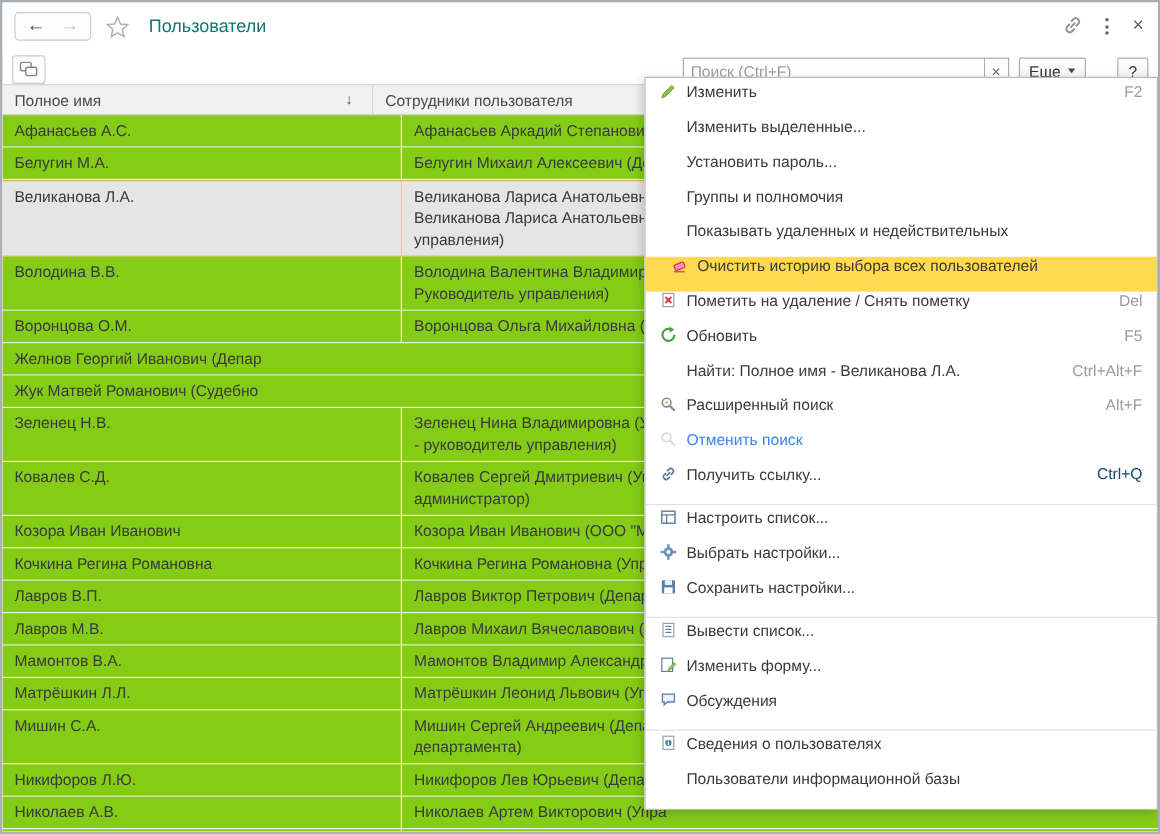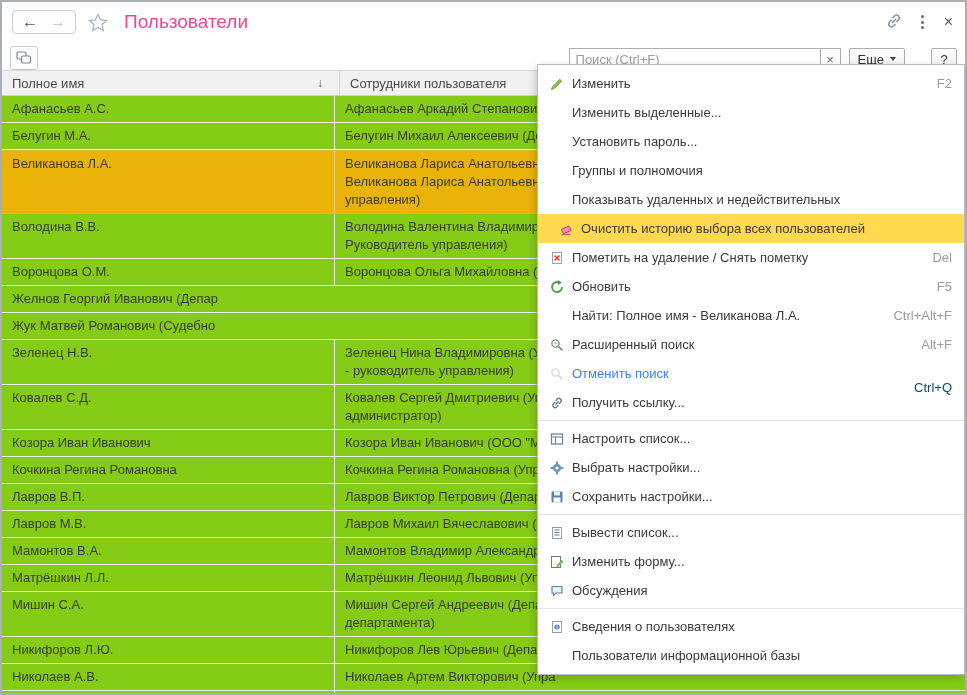--- a/index.html
+++ b/index.html
@@ -10,49 +10,49 @@
     font-family: "Liberation Sans", "DejaVu Sans", sans-serif;
     font-size: 13px; color: #3A3A3A;
   }
   
   .titlebar { height: 40px; display: flex; align-items: center; padding: 0 10px; gap: 10px; background: #fff; }
   .navbox { display: flex; align-items: center; gap: 12px; border: 1px solid #C9CDD1; border-radius: 4px; padding: 2px 9px; background: #FDFDFD; }
   .nav-arrow { font-size: 16px; line-height: 18px; cursor: default; }
   .nav-back { color: #4A4A4A; }
   .nav-fwd { color: #C2C6CA; }
   .star-wrap { display: flex; align-items: center; margin-left: 2px; }
-  .page-title { font-size: 19px; color: #ec4899; margin-left: 6px; white-space: nowrap; }
+  .page-title { font-size: 15px; color: #0f766e; margin-left: 6px; white-space: nowrap; }
   .tb-right { margin-left: auto; display: flex; align-items: center; gap: 16px; }
   .kebab { display: flex; flex-direction: column; gap: 2.5px; padding: 2px; }
   .kebab i { width: 3px; height: 3px; border-radius: 50%; background: #6B6B6B; }
   .close-x { font-size: 16px; color: #5A5A5A; line-height: 16px; padding: 0 2px; }
   
   .toolbar { height: 28px; display: flex; align-items: flex-end; padding: 0 8px; }
   .icon-btn { width: 28px; height: 24px; border: 1px solid #C9CDD1; border-radius: 3px; background: #FDFDFD; display: flex; align-items: center; justify-content: center; }
   .search-area { margin-left: auto; display: flex; align-items: center; }
   .search-input { width: 252px; height: 22px; border: 1px solid #ADADAD; padding: 0 6px; font: 13px "Liberation Sans","DejaVu Sans",sans-serif; color: #333; outline: none; }
   .search-input::placeholder { color: #9E9E9E; }
   .clear-btn { width: 20px; height: 22px; border: 1px solid #ADADAD; border-left: none; display: flex; align-items: center; justify-content: center; color: #666; background: #FDFDFD; font-size: 13px; }
   .more-btn { margin-left: 8px; height: 22px; border: 1px solid #ADADAD; border-radius: 2px; padding: 0 8px; display: flex; align-items: center; gap: 6px; background: linear-gradient(#FFFFFF, #EFEFEF); color: #333; }
   .caret { width: 0; height: 0; border-left: 3.5px solid transparent; border-right: 3.5px solid transparent; border-top: 4px solid #444; }
   .help-btn { margin-left: 26px; width: 26px; height: 22px; border: 1px solid #ADADAD; border-radius: 2px; display: flex; align-items: center; justify-content: center; background: linear-gradient(#FFFFFF, #EFEFEF); color: #333; }
   
   .grid { height: 623px; overflow: hidden; }
   .grid-header { display: flex; height: 26px; background: #F1F1F1; border-top: 1px solid #D8D8D8; border-bottom: 1px solid #CFCFCF; color: #4A4A4A; }
-  .h1 { width: 338px; padding: 0 10px; display: flex; align-items: center; border-right: 1px solid #D7D7D7; }
+  .h1 { width: 309px; padding: 0 10px; display: flex; align-items: center; border-right: 1px solid #D7D7D7; }
   .h1 .sort { margin-left: auto; color: #555; font-size: 12px; padding-right: 6px; }
   .h2 { flex: 1; padding: 0 10px; display: flex; align-items: center; }
   .row { display: flex; border-bottom: 1px solid #EDEDED; background: #84cc16; }
   .c1 { width: 333px; padding: 4px 10px; line-height: 18px; border-right: 1px solid #F0F0F0; white-space: nowrap; overflow: hidden; }
   .c2 { flex: 1; padding: 4px 10px; line-height: 18px; white-space: nowrap; overflow: hidden; }
-  .row.sel { background: #eab308; border-top: 1px solid #DDB54E; border-bottom: 1px solid #DDB54E; }
+  .row.sel { background: #e5e5e5; border-top: 1px solid #DDB54E; border-bottom: 1px solid #DDB54E; }
   .row.sel .c1 { border-right-color: #EDD084; }
   
   .menu { position: absolute; top: 62px; right: 0; width: 428px; background: #fff; border: 1px solid #B6BCC2; box-shadow: -2px 3px 8px rgba(0,0,0,0.18); padding: 4px 0; z-index: 5; }
-  .mi { height: 29px; display: flex; align-items: center; padding: 0 12px 0 8px; }
+  .mi { height: 29px; display: flex; align-items: flex-start; padding: 0 12px 0 8px; }
   .mic { width: 22px; display: flex; align-items: center; justify-content: center; margin-right: 4px; flex: none; }
   .mil { color: #3A3A3A; white-space: nowrap; overflow: hidden; }
   .mis { margin-left: auto; color: #9B9B9B; padding-left: 14px; white-space: nowrap; }
   .mi.hl { background: #FFD94F; padding-left: 17px; }
   .mi.dis .mil { color: #3b82f6; }
   .mi.dis .mis { color: #0c4a6e; margin-top: 28px; }
   .mi.dis .mic { opacity: 0.55; }
   .msep { height: 1px; background: #E2E2E2; margin: 3px 0; }
 </style>
 </head>

